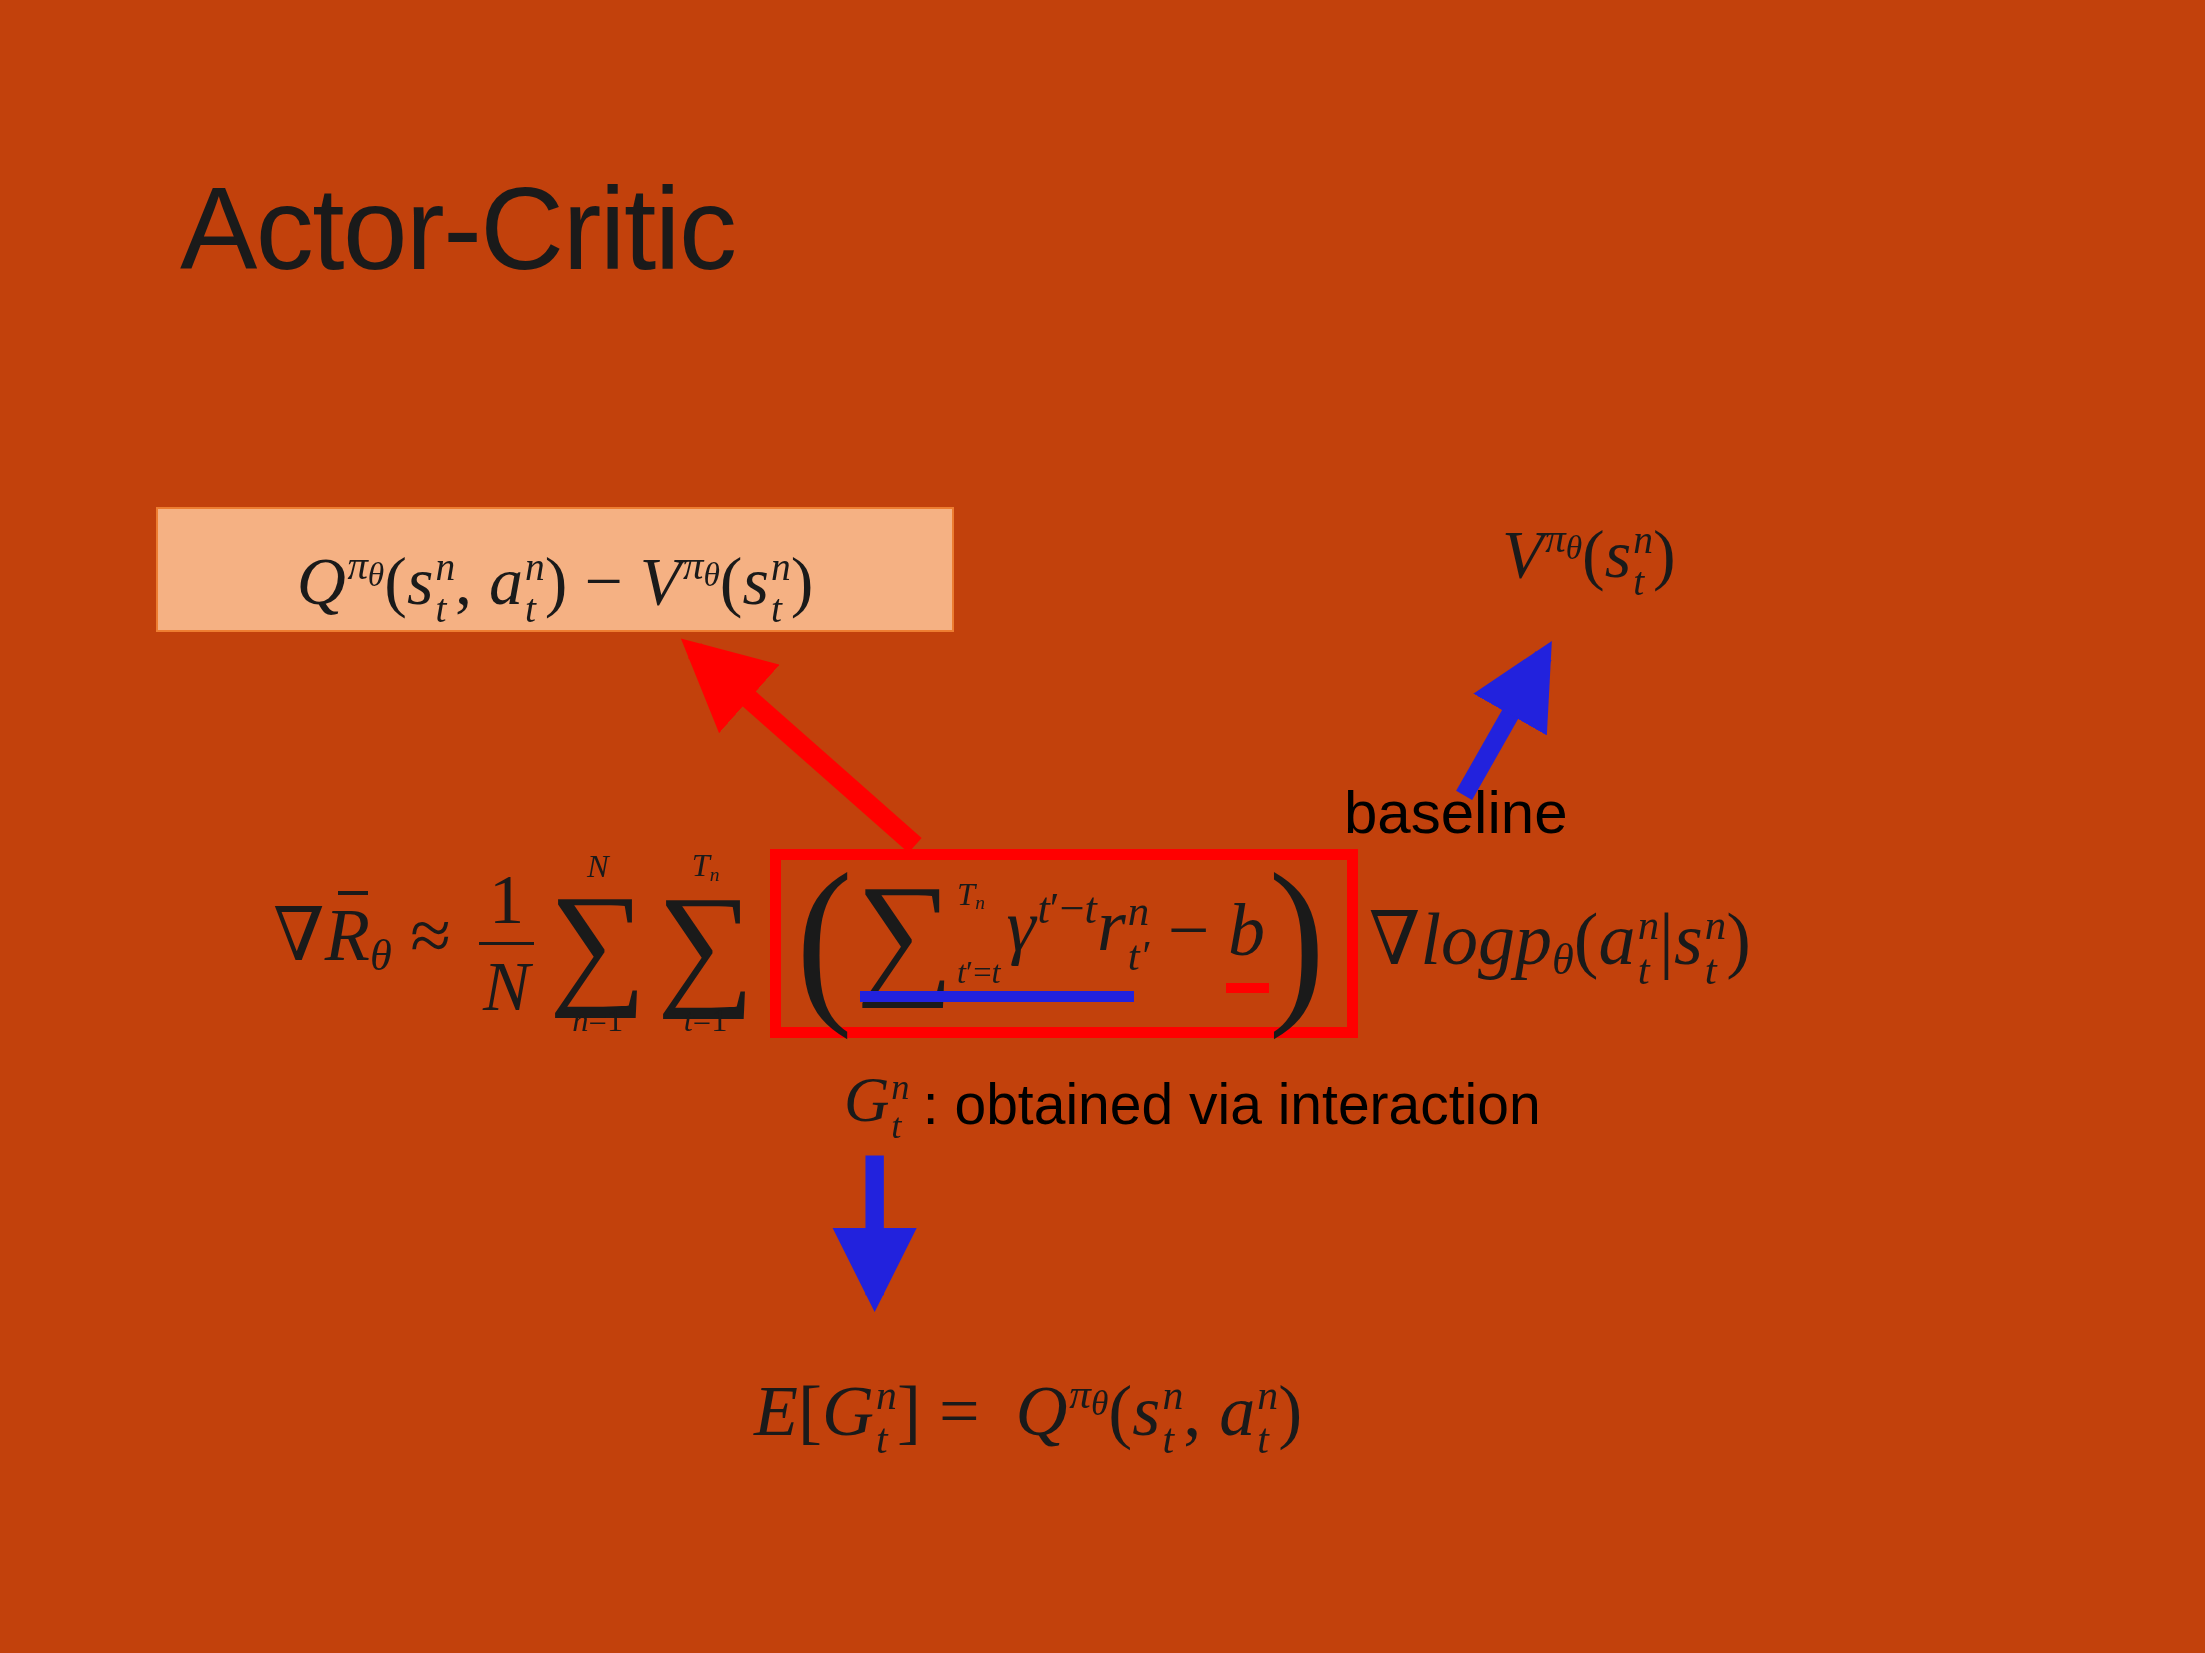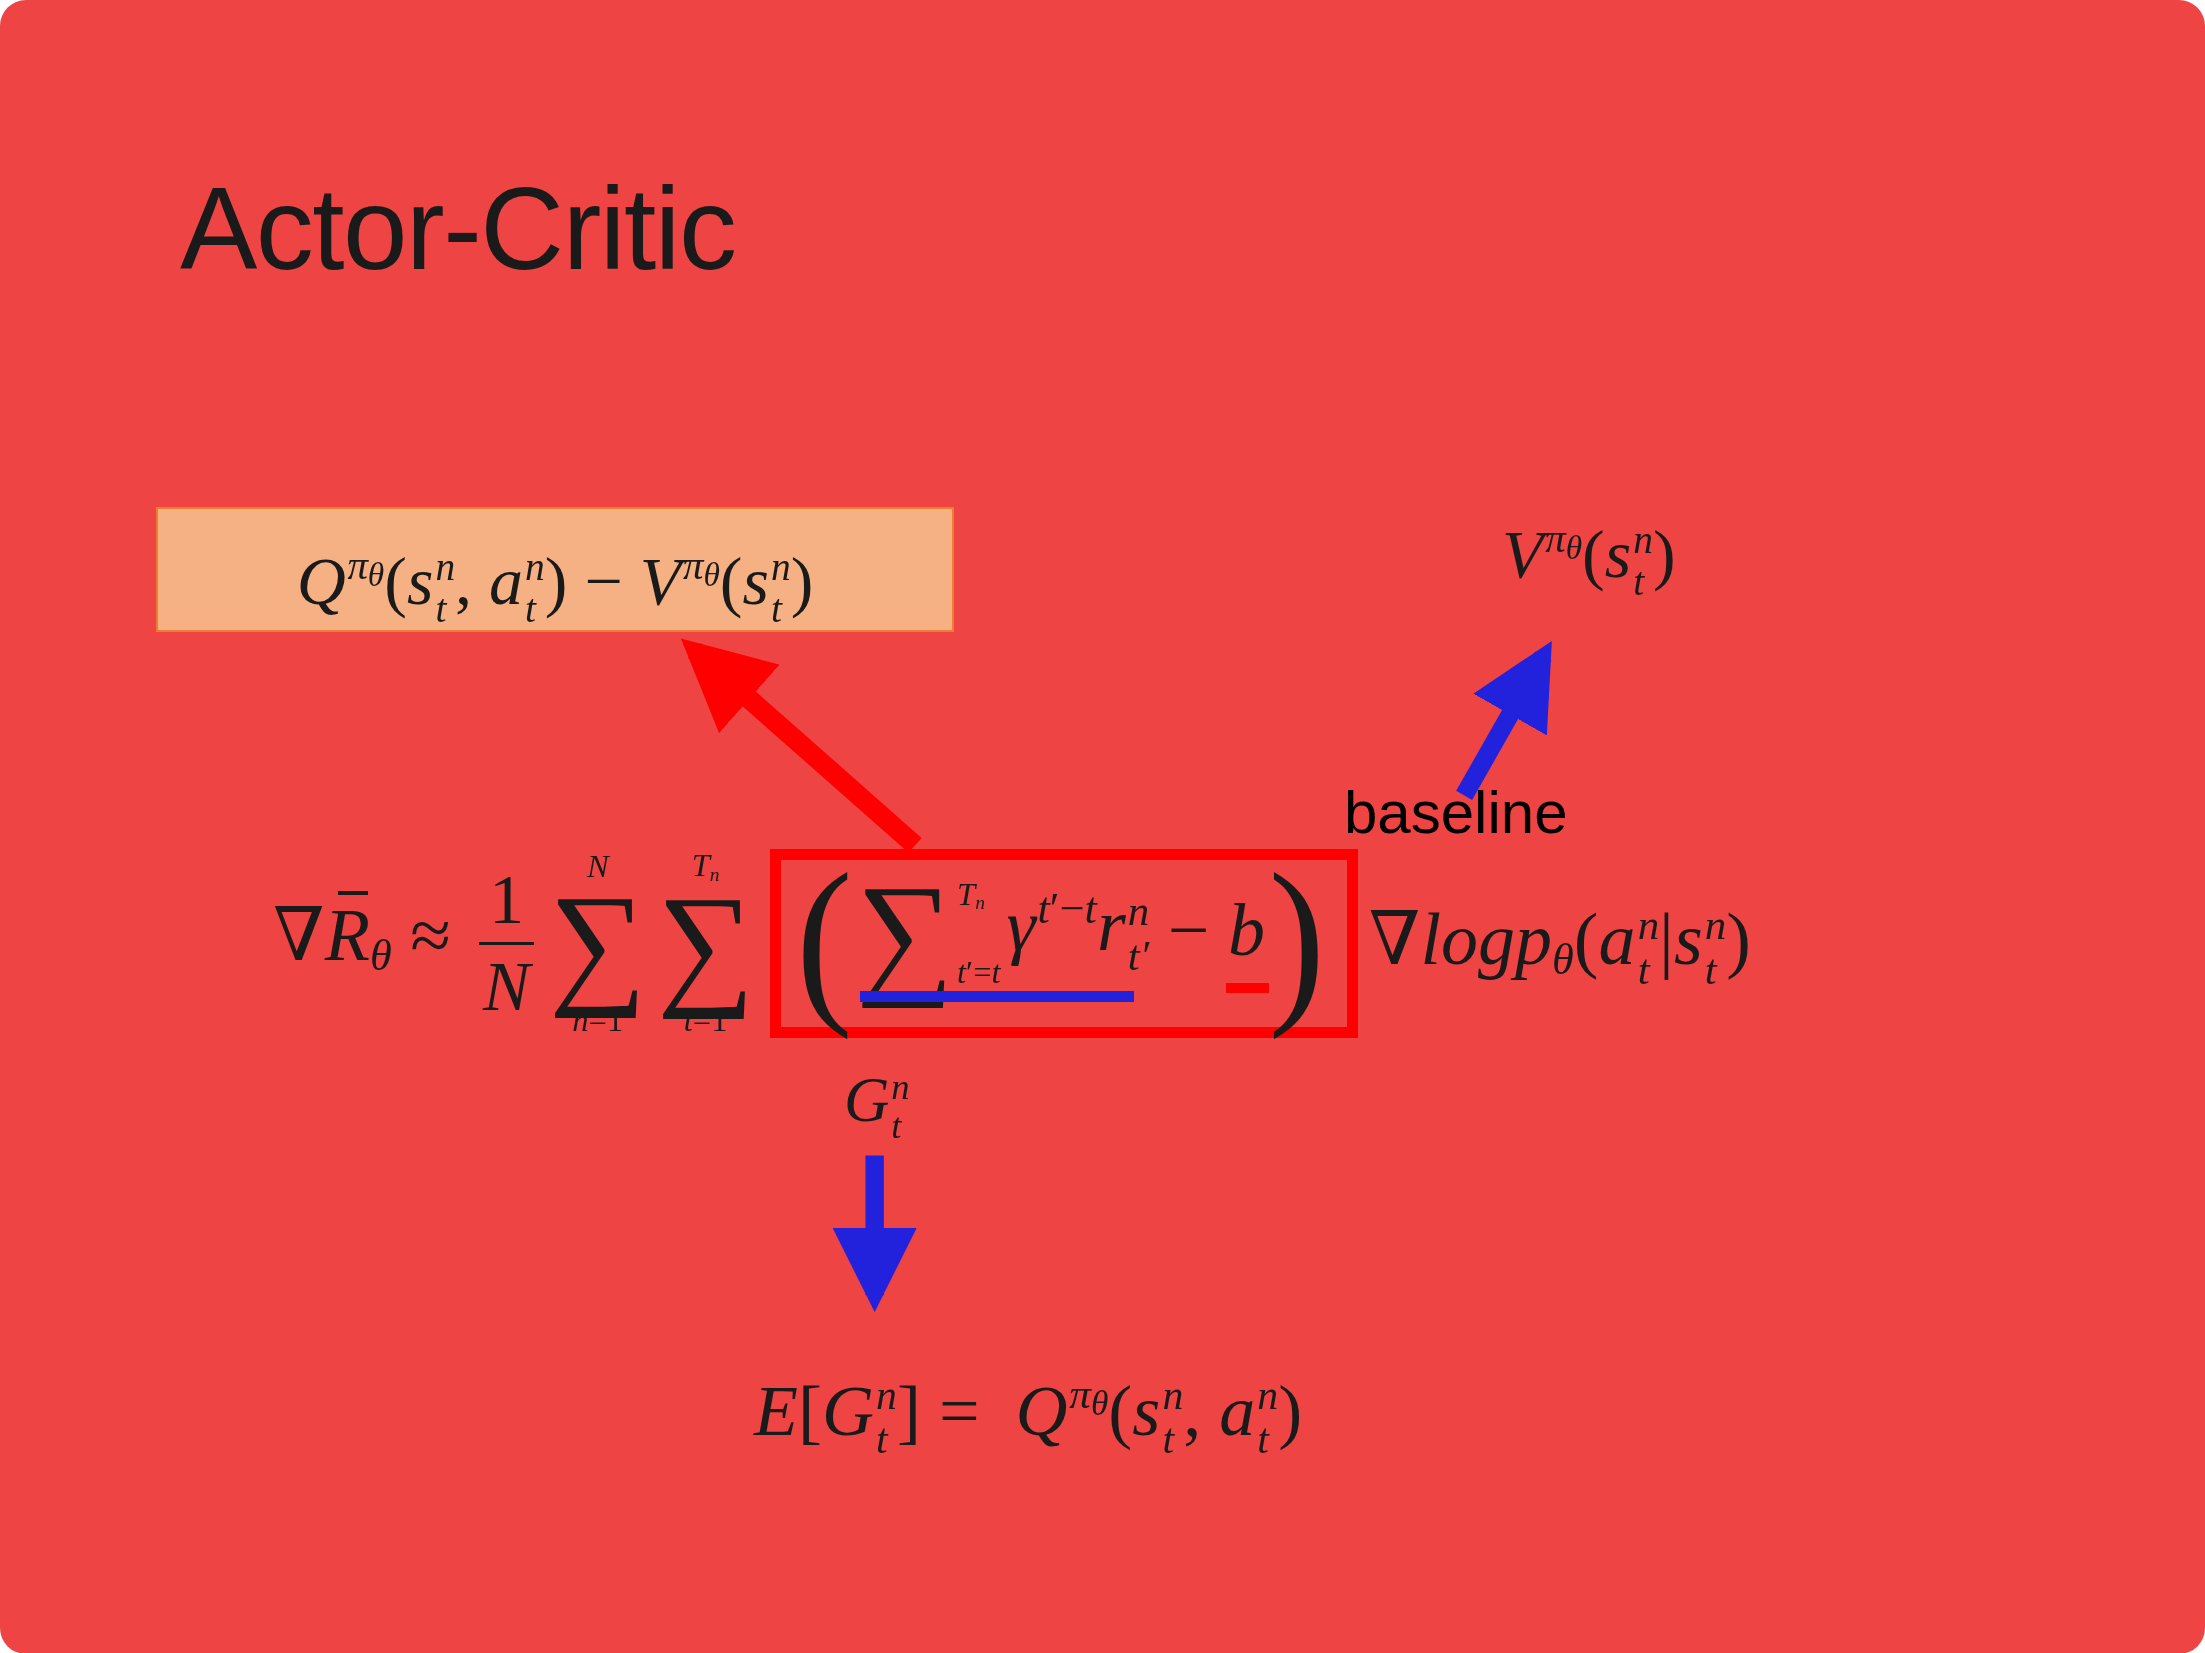--- a/index.html
+++ b/index.html
@@ -1,18 +1,18 @@
 <!DOCTYPE html>
 <html style="--red: #FF0000; --blue: #2222DD; --orange-fill: #F5B183; --orange-border: #ED7D31; --text: #1A1A1A;font-size:11.8px"><head>
 <meta charset="utf-8">
 <style>
   html,body{margin:0;padding:0;background:#ffffff;}
   .slide{
-    position:relative;width:2205px;height:1654px;background:#ef4444;overflow:hidden;
-    font-family:"Liberation Sans",sans-serif;color:var(--text,#1a1a1a);border-radius:26px;
+    position:relative;width:2205px;height:1654px;background:#c2410c;overflow:hidden;
+    font-family:"Liberation Sans",sans-serif;color:var(--text,#1a1a1a);
   }
   .title{
     position:absolute;left:180px;top:162px;font-size:116px;font-weight:400;
     letter-spacing:-1.5px;color:var(--text,#1a1a1a);
   }
   
   .math{font-family:"Liberation Serif","DejaVu Serif",serif;white-space:nowrap;}
   .m-it{font-style:italic;}
   .m-sup{display:inline-block;font-size:0.6em;vertical-align:0.62em;margin-left:0.04em;}
   .m-sub{display:inline-block;font-size:0.6em;vertical-align:-0.22em;}
@@ -105,20 +105,21 @@
                 <span class="up"><span class="m-it">T</span><span class="m-sub"><span class="m-it">n</span></span></span>
                 <span class="dn"><span class="m-it">t</span><span class="m-txt">′=</span><span class="m-it">t</span></span>
               </span>
             </span><span class="m-it">γ</span><span class="m-sup"><span class="m-it">t</span><span class="m-txt">′−</span><span class="m-it">t</span></span><span class="m-it">r</span><span class="m-ss"><span class="up">n</span><span class="dn">t′</span></span></span><span class="m-txt">&nbsp;−&nbsp;</span><span class="m-wrap u-red"><span class="m-it">b</span></span><span class="m-paren">)</span></span>
     </span>
     <span class="eq-seg"><span class="m-txt">∇</span><span class="m-it">log</span><span class="m-it">p</span><span class="m-sub"><span class="m-it">θ</span></span><span class="m-txt">(</span><span class="m-it">a</span><span class="m-ss"><span class="up">n</span><span class="dn">t</span></span><span class="m-txt">|</span><span class="m-it">s</span><span class="m-ss"><span class="up">n</span><span class="dn">t</span></span><span class="m-txt">)</span></span>
   </div>
 
   <div class="g-line">
     <span class="math g-math"><span class="m-it">G</span><span class="m-ss"><span class="up">n</span><span class="dn">t</span></span></span>
+    <span class="g-text">: obtained via interaction</span>
   </div>
 
   <div class="expectation math"><span class="m-it">E</span><span class="m-txt">[</span><span class="m-it">G</span><span class="m-ss"><span class="up">n</span><span class="dn">t</span></span><span class="m-txt">]&nbsp;=&nbsp;&nbsp;</span><span class="m-it">Q</span><span class="m-sup"><span class="m-it">π</span><span class="m-sub"><span class="m-it">θ</span></span></span><span class="m-txt">(</span><span class="m-it">s</span><span class="m-ss"><span class="up">n</span><span class="dn">t</span></span><span class="m-txt">,&nbsp;</span><span class="m-it">a</span><span class="m-ss"><span class="up">n</span><span class="dn">t</span></span><span class="m-txt">)</span></div>
 
   <svg class="overlay" width="2205" height="1654" viewBox="0 0 3000 2250">
     <defs>
       <marker id="mr" viewBox="0 0 10 10" refX="8" refY="5" markerWidth="4.6" markerHeight="4.6" orient="auto-start-reverse">
         <path d="M0,0 L10,5 L0,10 z" class="fill-red"></path>
       </marker>
       <marker id="mb" viewBox="0 0 10 10" refX="8" refY="5" markerWidth="4.6" markerHeight="4.6" orient="auto-start-reverse">

